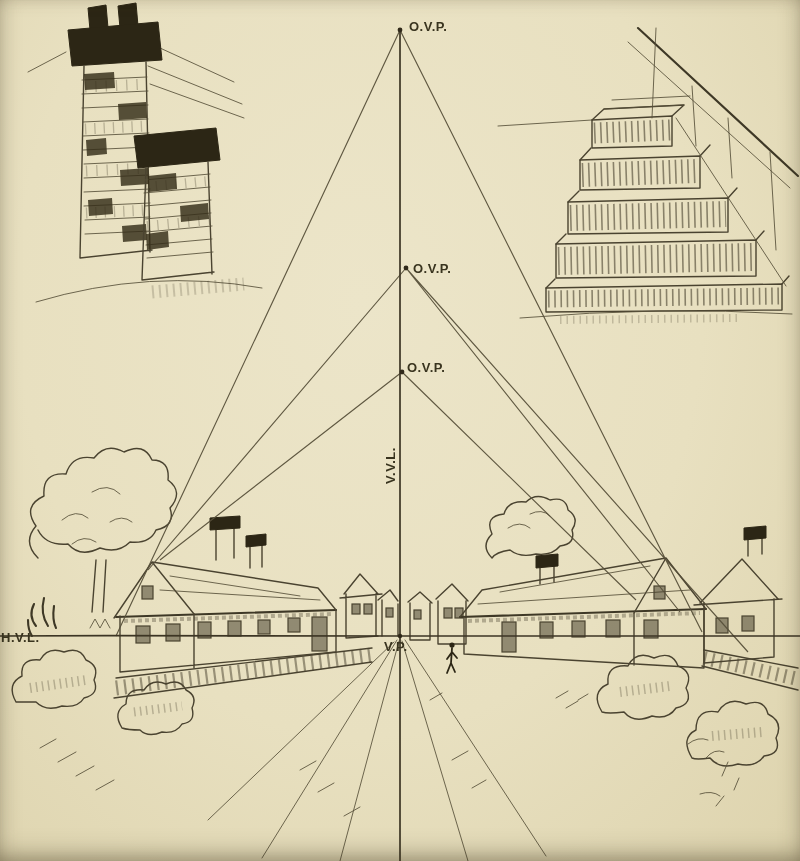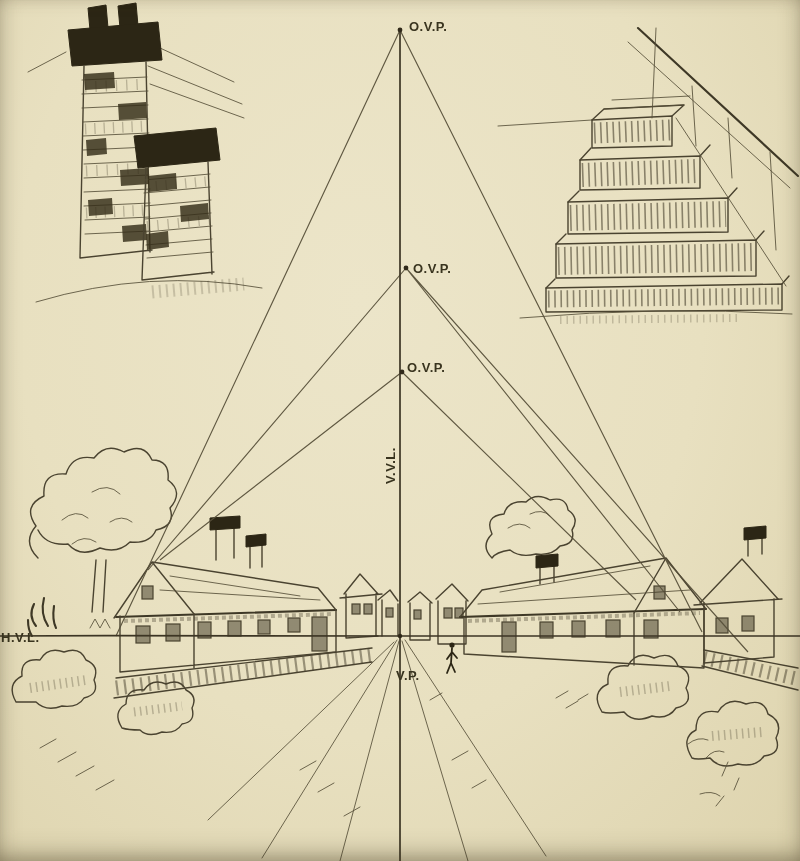--- a/index.html
+++ b/index.html
@@ -207,15 +207,15 @@
       <circle class="dot" cx="402" cy="372" r="2.4"></circle>
       <circle class="dot" cx="400" cy="636" r="2.2"></circle>
     </g>
   </svg>
 
   <span class="lbl" style="left:409px; top:19px;">O.V.P.</span>
   <span class="lbl" style="left:413px; top:261px;">O.V.P.</span>
   <span class="lbl" style="left:407px; top:360px;">O.V.P.</span>
   <span class="lbl lbl-vvl">V.V.L.</span>
   <span class="lbl" style="left:1px;   top:630px;">H.V.L.</span>
-  <span class="lbl" style="left:384px; top:668px;margin-left:12px;">V.P.</span>
+  <span class="lbl" style="left:384px; top:639px;">V.P.</span>
 
 </div>
 
 </body></html>

